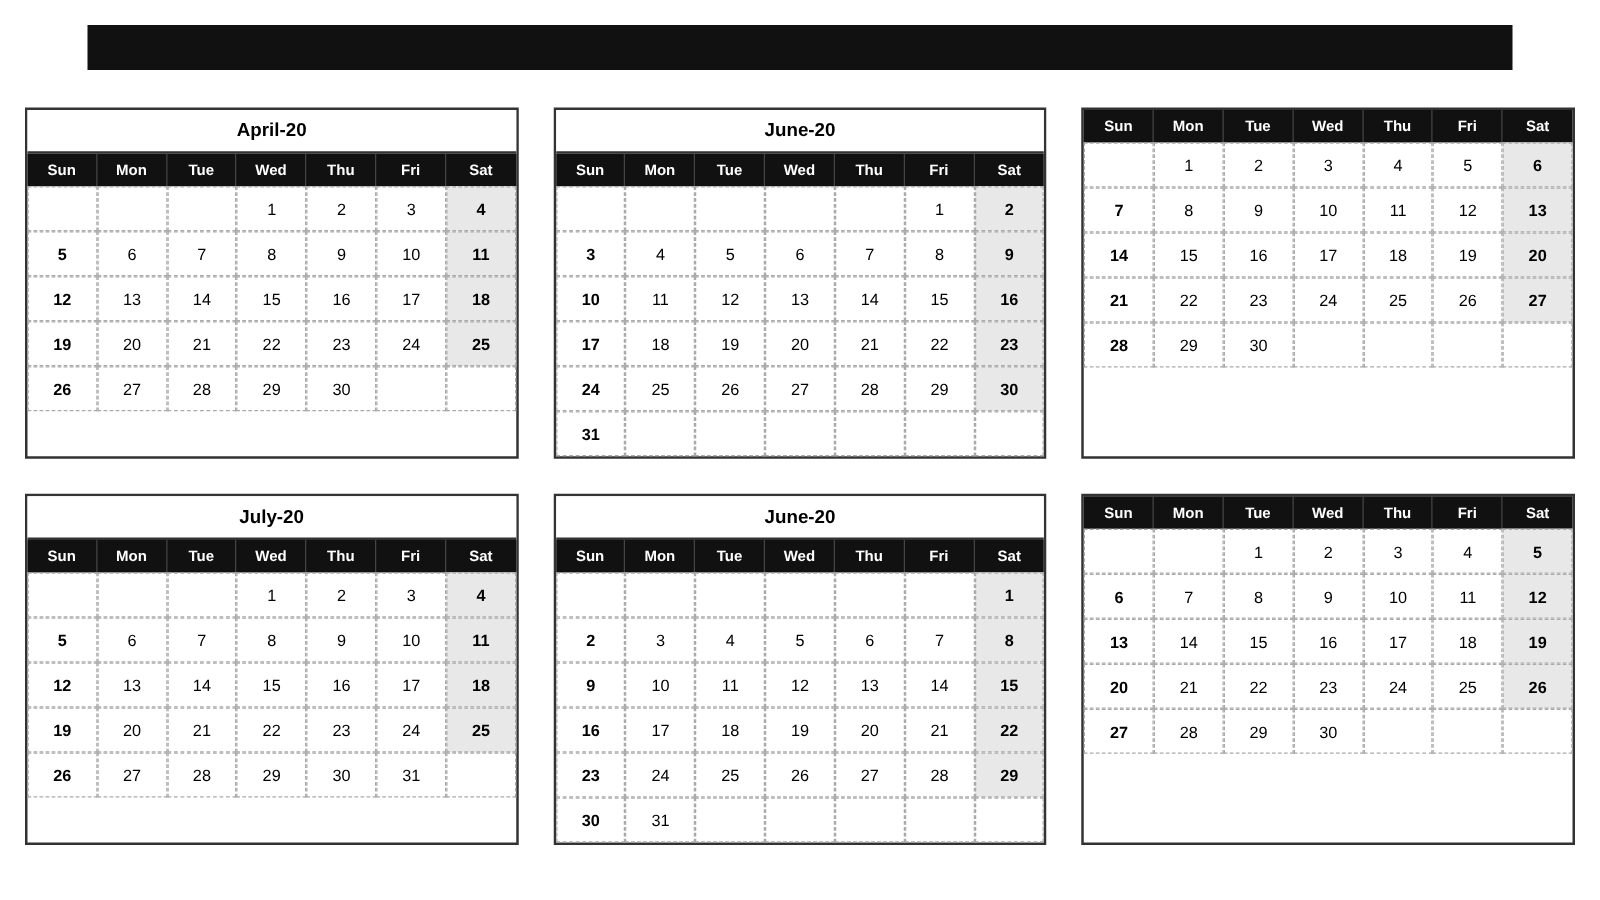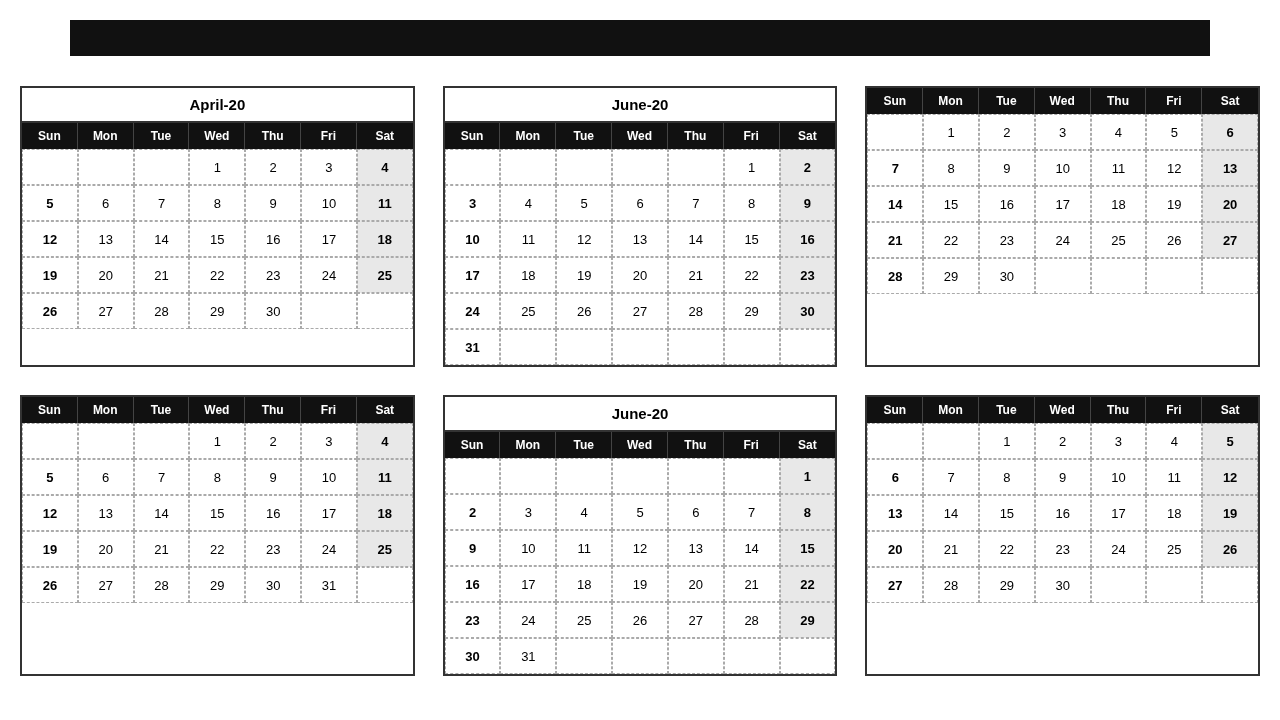--- a/index.html
+++ b/index.html
@@ -231,20 +231,21 @@
           <div class="cal-cell">30</div>
           <div class="cal-cell empty"></div>
           <div class="cal-cell empty"></div>
           <div class="cal-cell empty"></div>
           <div class="cal-cell empty"></div>
         </div>
       </div>
     </div>
   <div class="calendar-row" id="row-1">
       <div class="calendar">
+        <div class="calendar-title">July-20</div>
         <div class="cal-header-row">
           <div class="cal-header-cell">Sun</div>
           <div class="cal-header-cell">Mon</div>
           <div class="cal-header-cell">Tue</div>
           <div class="cal-header-cell">Wed</div>
           <div class="cal-header-cell">Thu</div>
           <div class="cal-header-cell">Fri</div>
           <div class="cal-header-cell">Sat</div>
         </div>
         <div class="cal-body">

